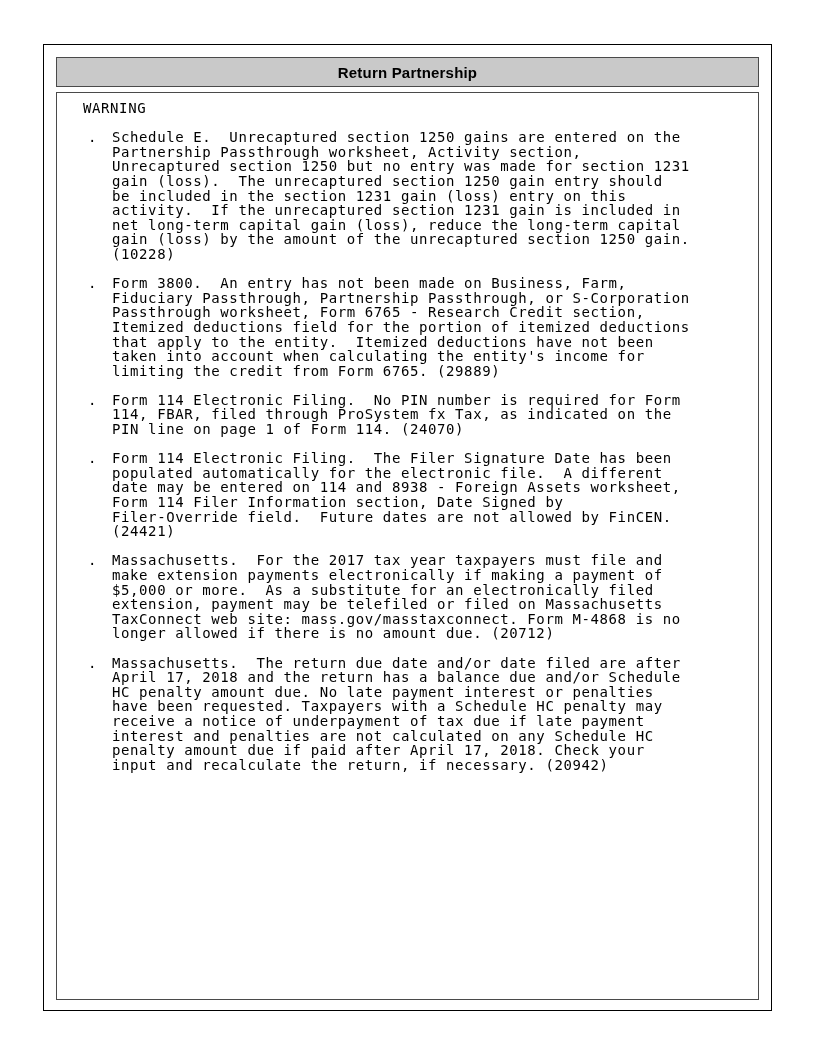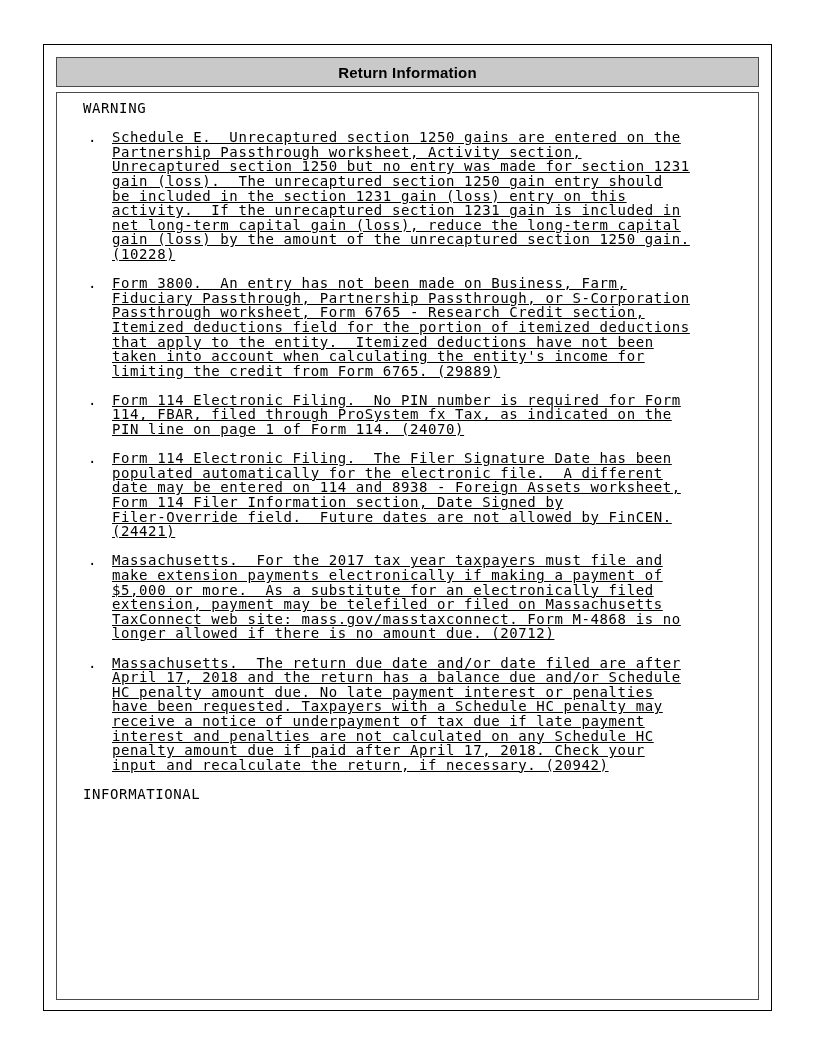--- a/index.html
+++ b/index.html
@@ -66,30 +66,29 @@
     margin: 0 0 14.6px 0;
   }
   .bullet {
     position: absolute;
     left: 5px;
     top: 0;
   }
   .notice-text {
     display: block;
     white-space: pre-wrap;
-    text-decoration: underline;
   }
 </style>
 </head>
 <body>
 
 <div class="outer-frame">
 
   <div class="title-bar">
-    <span>Return Information</span>
+    <span>Return Partnership</span>
   </div>
 
   <div class="content-box">
 
     <div class="section-label">WARNING</div>
 
     <div class="notice-item">
       <span class="bullet">.</span>
       <span class="notice-text">Schedule E.  Unrecaptured section 1250 gains are entered on the
 Partnership Passthrough worksheet, Activity section,
@@ -146,16 +145,15 @@
       <span class="notice-text">Massachusetts.  The return due date and/or date filed are after
 April 17, 2018 and the return has a balance due and/or Schedule
 HC penalty amount due. No late payment interest or penalties
 have been requested. Taxpayers with a Schedule HC penalty may
 receive a notice of underpayment of tax due if late payment
 interest and penalties are not calculated on any Schedule HC
 penalty amount due if paid after April 17, 2018. Check your
 input and recalculate the return, if necessary. (20942)</span>
     </div>
 
-    <div class="section-label">INFORMATIONAL</div>
 
   </div>
 </div>
 
 </body></html>

